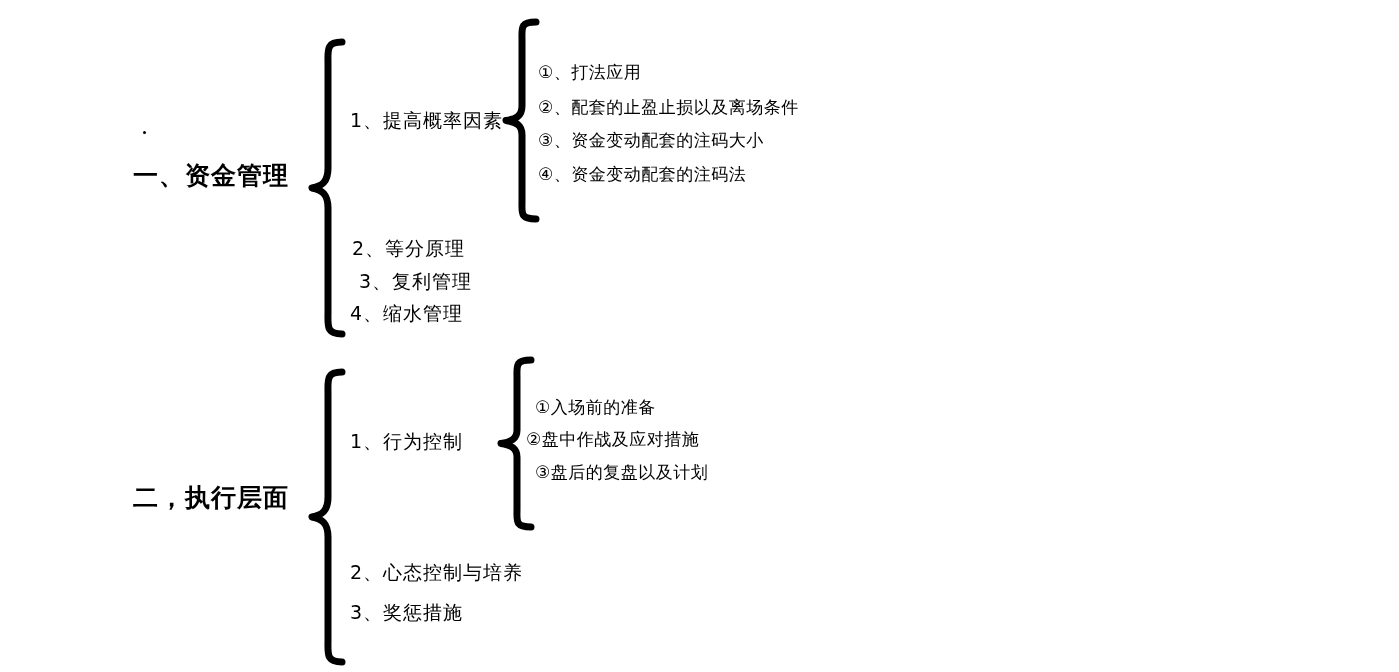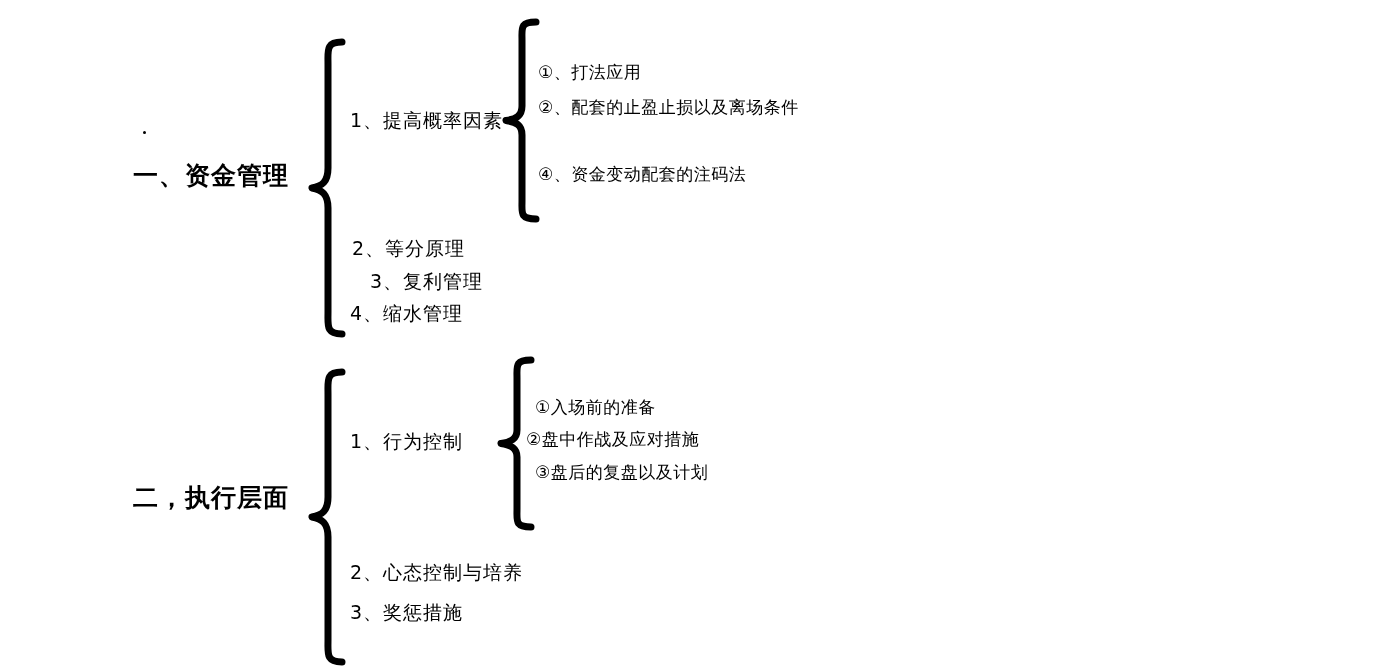--- a/index.html
+++ b/index.html
@@ -63,29 +63,30 @@
   <div class="dot-mark" style="left:143px; top:131px;"></div>
 
   <div class="node level1" style="left:133px; top:163px;">一、资金管理</div>
 
   <svg class="brace" style="left:306px; top:38px;" width="42" height="300" viewBox="0 0 42 300">
     <path d="M36 4 C20 4, 22 12, 22 26 L22 130 C22 144, 16 148, 6 150 C16 152, 22 156, 22 170 L22 274 C22 288, 20 296, 36 296" fill="none" stroke="#000000" stroke-width="7" stroke-linecap="round" stroke-linejoin="round"></path>
   </svg>
 
   <div class="node level2" style="left:350px; top:111px;">1、提高概率因素</div>
   <div class="node level2" style="left:352px; top:239px;text-align:center;">2、等分原理</div>
-  <div class="node level2" style="left:370px; top:272px;">3、复利管理</div>
+  <div class="node level2" style="left:359px; top:272px;">3、复利管理</div>
   <div class="node level2" style="left:350px; top:304px;text-align:center;">4、缩水管理</div>
 
   <svg class="brace" style="left:500px; top:18px;" width="42" height="205" viewBox="0 0 42 205">
     <path d="M36 4 C20 4, 22 10, 22 22 L22 88 C22 98, 16 101, 6 102.5 C16 104, 22 107, 22 117 L22 183 C22 195, 20 201, 36 201" fill="none" stroke="#000000" stroke-width="7" stroke-linecap="round" stroke-linejoin="round"></path>
   </svg>
 
   <div class="node level3" style="left:538px; top:64px;">①、打法应用</div>
   <div class="node level3" style="left:538px; top:99px;">②、配套的止盈止损以及离场条件</div>
+  <div class="node level3" style="left:538px; top:132px;">③、资金变动配套的注码大小</div>
   <div class="node level3" style="left:538px; top:166px;">④、资金变动配套的注码法</div>
 
   <div class="node level1" style="left:133px; top:485px;">二，执行层面</div>
 
   <svg class="brace" style="left:306px; top:368px;" width="42" height="298" viewBox="0 0 42 298">
     <path d="M36 4 C20 4, 22 12, 22 26 L22 129 C22 143, 16 147, 6 149 C16 151, 22 155, 22 169 L22 272 C22 286, 20 294, 36 294" fill="none" stroke="#000000" stroke-width="7" stroke-linecap="round" stroke-linejoin="round"></path>
   </svg>
 
   <div class="node level2" style="left:350px; top:432px;">1、行为控制</div>
   <div class="node level2" style="left:350px; top:563px;">2、心态控制与培养</div>

